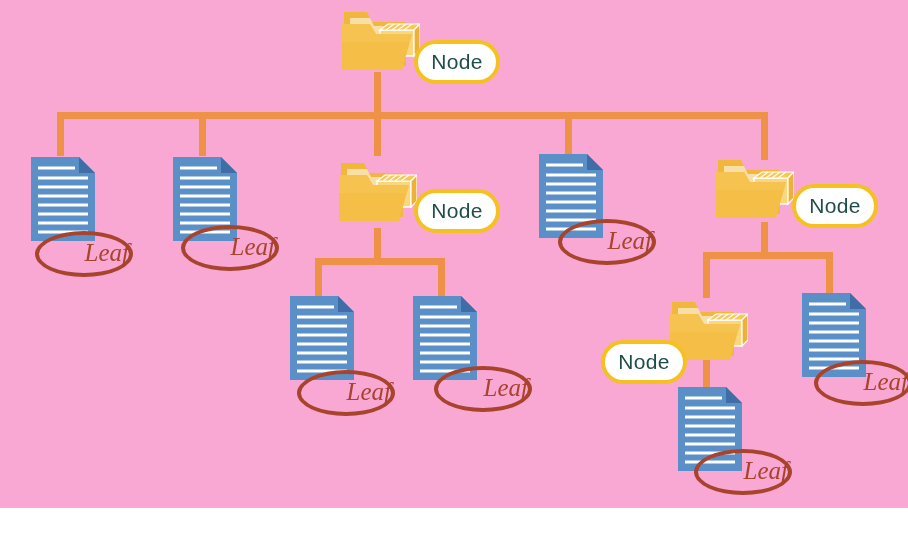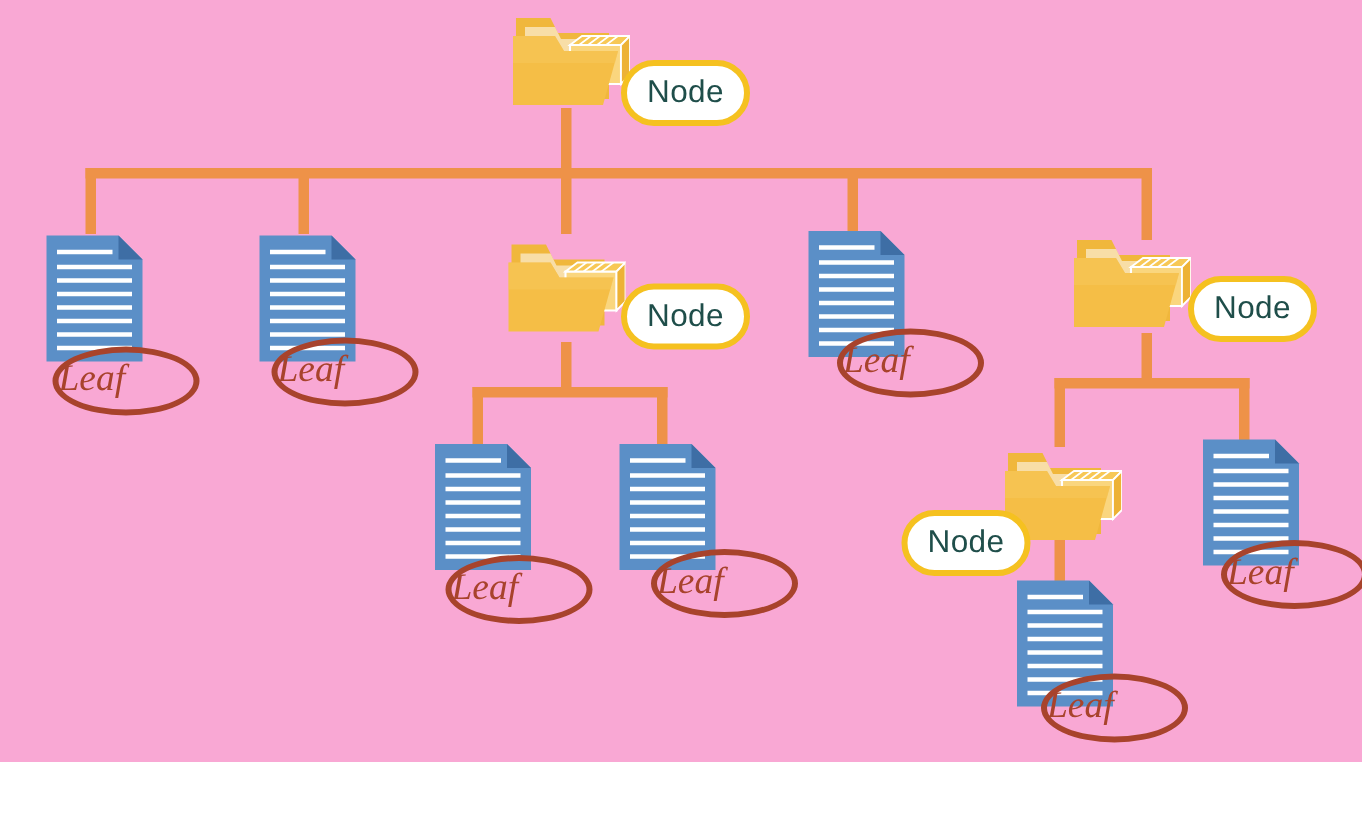--- a/index.html
+++ b/index.html
@@ -55,21 +55,21 @@
     letter-spacing: 0.3px;
     line-height: 1;
     padding-bottom: 2px;
   }
 
   
   .leaf-badge {
     position: absolute;
     display: flex;
     align-items: center;
-    justify-content: flex-start;
+    justify-content: flex-end;
     box-sizing: border-box;
     border: 4px solid #A8432C;
     background: transparent;
     border-radius: 50%;
     color: #A8432C;
     font-family: "Liberation Serif", serif;
     font-size: 25px;
     font-style: italic;
     line-height: 1;
     padding-bottom: 3px;

